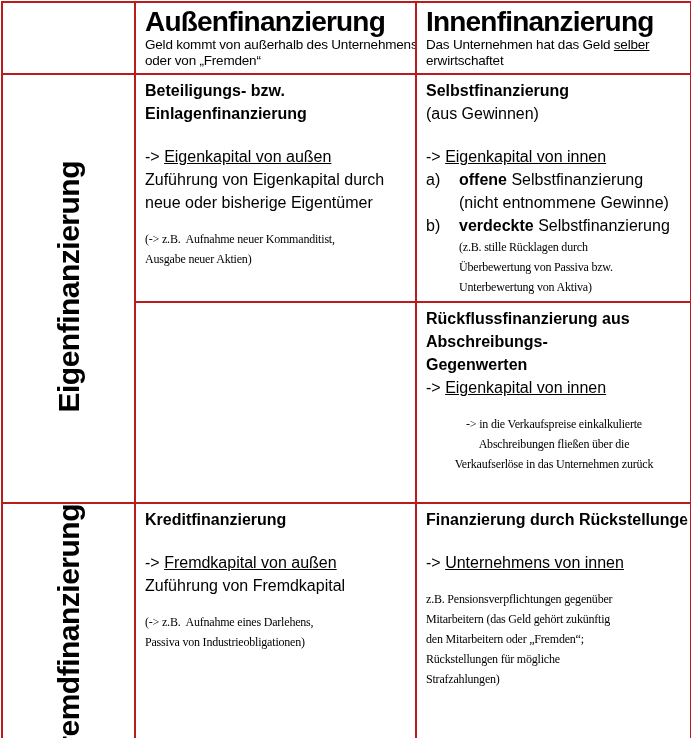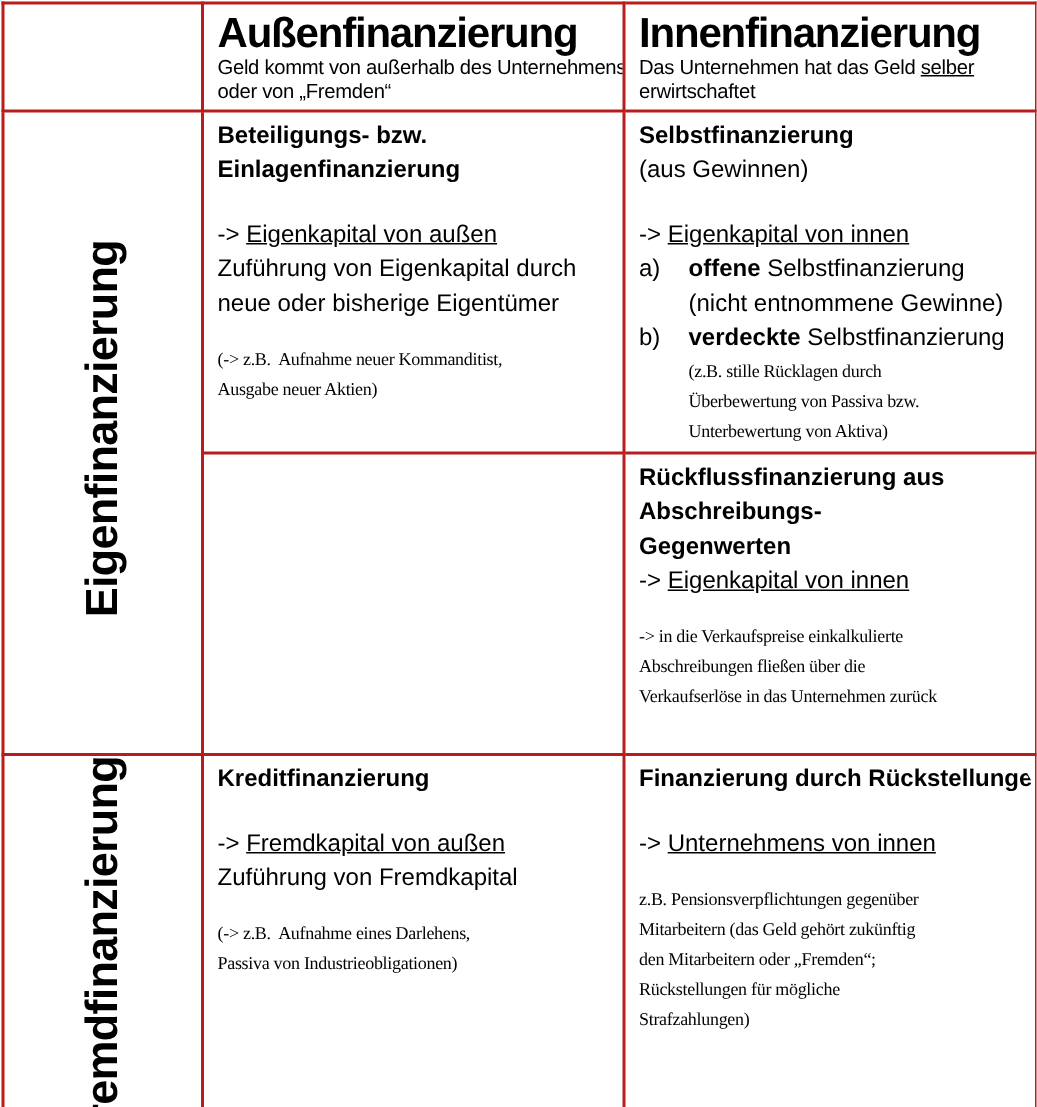--- a/index.html
+++ b/index.html
@@ -70,21 +70,21 @@
   .sp   { height: 20px; }
   .sp-sm{ height: 15px; }
 
   .note {
     font-family: "Liberation Serif", serif;
     font-size: 12px;
     line-height: 20px;
     letter-spacing: -0.2px;
   }
   .note .line { white-space: nowrap; }
-  .note-center { }
+  .note-center { text-align: center; }
   .note-center .line { white-space: nowrap; }
 
   .li { display: flex; }
   .li .marker { flex: 0 0 33px; }
   .li .content { flex: 1 1 auto; }
 </style>
 </head>
 <body>
 
 <table class="fin-table">

